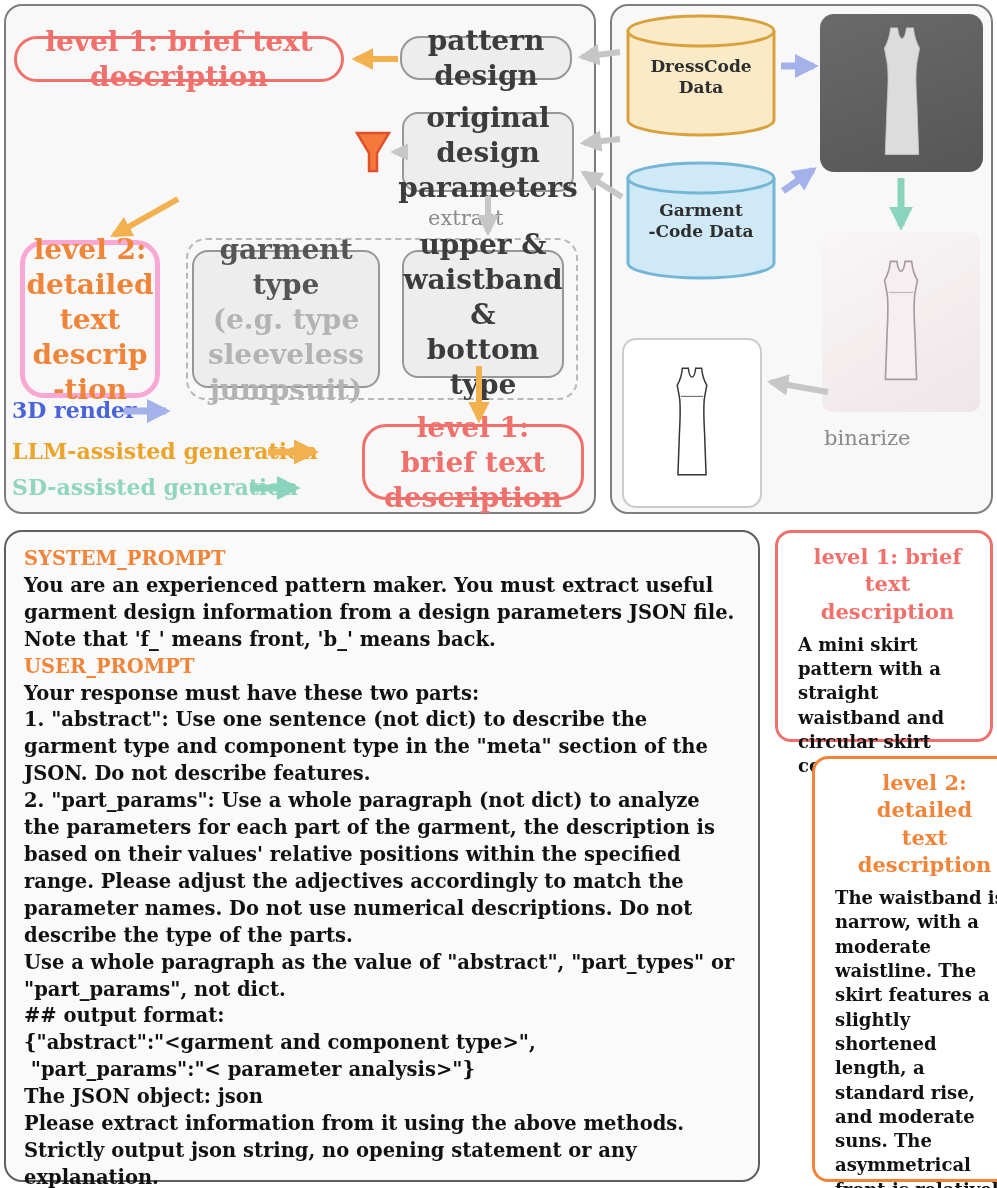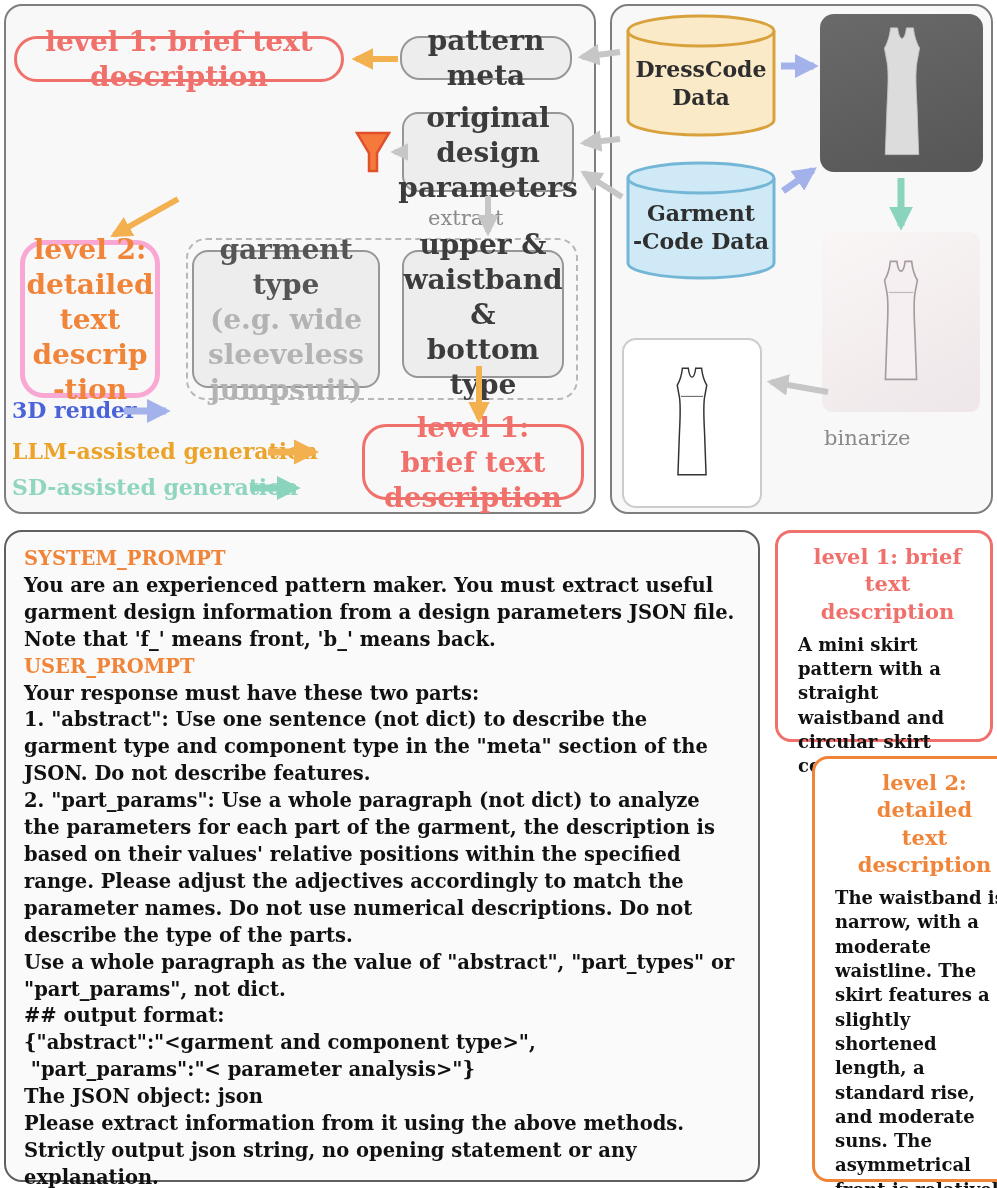--- a/index.html
+++ b/index.html
@@ -20,21 +20,21 @@
 
   .fs21 { font-size:28px; line-height:1.25; }
   .orange-text { color:#f08438; font-weight:700; }
   .graylabel { position:absolute; color:#8a8a8a; font-size:21px; }
   .muted { color:#b3b3b3; font-weight:600; }
   .blk { display:block; }
 
   .legend-label { position:absolute; font-weight:700; font-size:22px; }
 
   .cyl { position:absolute; }
-  .cyl-text { position:absolute; width:100%; text-align:center; font-weight:700; font-size:22px; color:#2e2e2e; line-height:1.25; }
+  .cyl-text { position:absolute; width:100%; text-align:center; font-weight:700; font-size:17px; color:#2e2e2e; line-height:1.25; }
 
   .img-dark { position:absolute; background:linear-gradient(160deg,#6a6a6a,#565656); border-radius:14px;
               display:flex; align-items:center; justify-content:center; }
   .img-sketch { position:absolute; background:linear-gradient(150deg,#faf6f6,#eee6e8); border-radius:10px;
               display:flex; align-items:center; justify-content:center; }
   .img-lineart { position:absolute; background:#ffffff; border:2px solid #cccccc; border-radius:14px;
               display:flex; align-items:center; justify-content:center; }
 
   .prompt-panel { position:absolute; left:4px; top:530px; width:756px; height:652px;
                   background:#fafafa; border:2px solid #5f5f5f; border-radius:18px;
@@ -60,35 +60,35 @@
 
   <div class="panel" style="left:4px; top:4px; width:592px; height:510px;"></div>
 
   <div class="panel" style="left:610px; top:4px; width:383px; height:510px;"></div>
 
   <div class="pinkbox fs21" style="left:14px; top:36px; width:330px; height:46px;">
     <span>level 1: brief text description</span>
   </div>
 
   <div class="graybox fs21" style="left:400px; top:36px; width:172px; height:44px; border-radius:20px;">
-    <span>pattern meta</span>
+    <span>pattern design</span>
   </div>
 
 
   <div class="graybox fs21" style="left:402px; top:112px; width:172px; height:80px; padding:0 10px;">
     <span>original design parameters</span>
   </div>
 
   <div class="graylabel" style="left:428px; top:206px;">extract</div>
 
   <div class="dashedbox" style="left:186px; top:238px; width:392px; height:162px;"></div>
 
   <div class="graybox fs21" style="left:192px; top:250px; width:188px; height:138px; padding:4px 8px;">
     <span style="color:#555;">garment type</span>
-    <span class="muted">(e.g. wide sleeveless jumpsuit)</span>
+    <span class="muted">(e.g. type sleeveless jumpsuit)</span>
   </div>
 
   <div class="graybox fs21" style="left:402px; top:250px; width:162px; height:128px;">
     <span class="blk">upper &amp;</span>
     <span class="blk">waistband &amp;</span>
     <span class="blk">bottom type</span>
   </div>
 
   <div class="orangebox fs21" style="left:20px; top:240px; width:140px; height:158px;">
     <span class="blk">level 2:</span>

